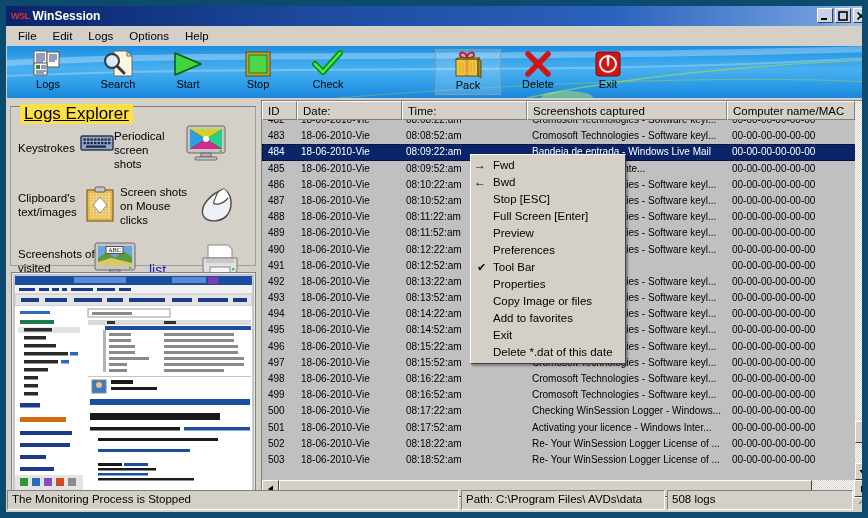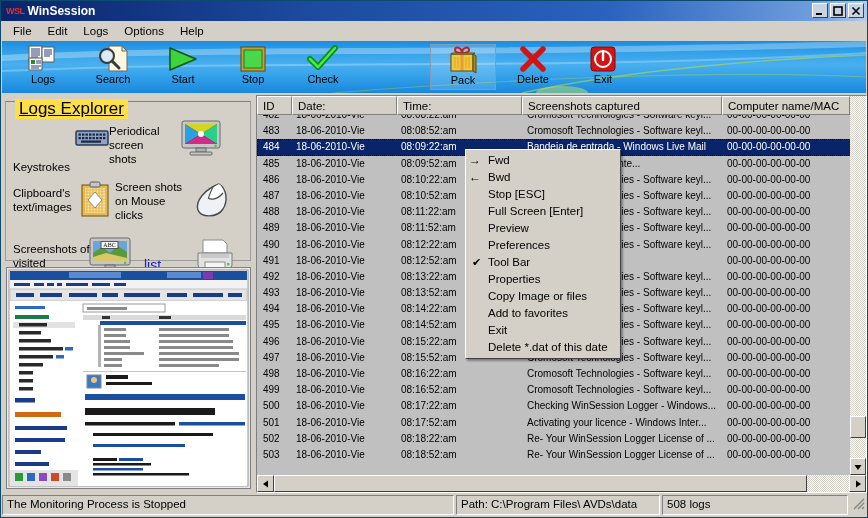--- a/index.html
+++ b/index.html
@@ -8,21 +8,21 @@
     width: 868px; height: 518px;
     overflow: hidden;
     font-family: "Liberation Sans", sans-serif;
     font-size: 11px;
     background: #d4d0c8;
   }
   #app {
     position: relative;
     width: 868px; height: 518px;
     background: #d4d0c8;
-    border: 1px solid #0c4a6e;
+    border: 6px solid #0c4a6e;
     overflow: hidden;
   }
 
   
   #titlebar {
     position: absolute; left: 0; top: 0; width: 866px; height: 20px;
     background: linear-gradient(to right, #0a246a 0%, #1c4a9e 35%, #2a62bd 70%, #6f9ede 94%, #b6cbe8 100%);
     display: flex; align-items: center;
   }
   #titlebar .tb-logo {
@@ -349,21 +349,21 @@
       </span>
       <span class="lbl">Exit</span>
     </div>
   </div>
 
   <div id="leftpanel">
 
     <div id="grpLogs"></div>
     <div id="grpLogsLabel" style="left:12px; top:4px;">Logs Explorer</div>
 
-    <span class="lp-text" style="left:10px; top:42px;margin-top:24px;">Keystrokes</span>
+    <span class="lp-text" style="left:10px; top:42px;">Keystrokes</span>
     <span style="position:absolute; left:72px; top:33px;">
       <svg width="34" height="20" viewBox="0 0 34 20">
         <rect x="1" y="3" width="32" height="14" rx="1.5" fill="#8fa3c4" stroke="#2b3a58" stroke-width="1.5"></rect>
         <g fill="#1a2742">
           <rect x="3.5" y="5.5" width="2.4" height="2.2"></rect>
             <rect x="7" y="5.5" width="2.4" height="2.2"></rect>
           <rect x="10.5" y="5.5" width="2.4" height="2.2"></rect>
             <rect x="14" y="5.5" width="2.4" height="2.2"></rect>
           <rect x="17.5" y="5.5" width="2.4" height="2.2"></rect>
             <rect x="21" y="5.5" width="2.4" height="2.2"></rect>

